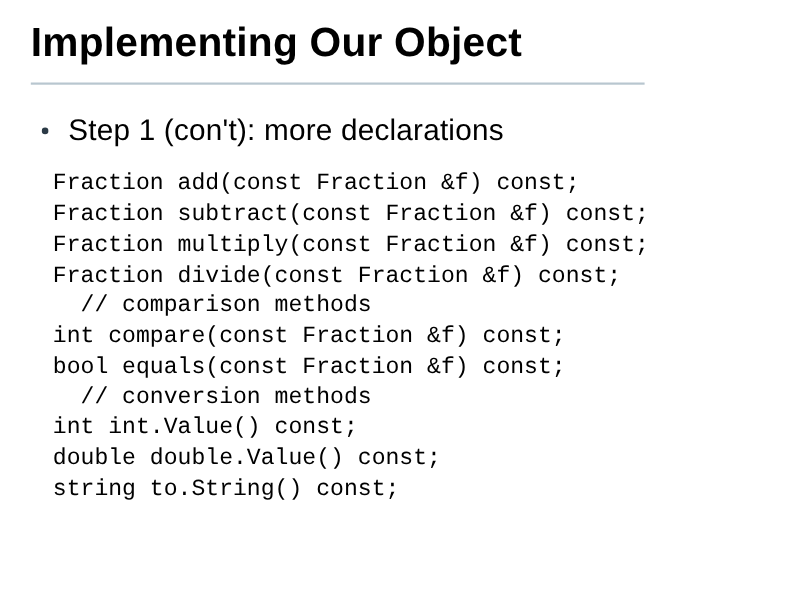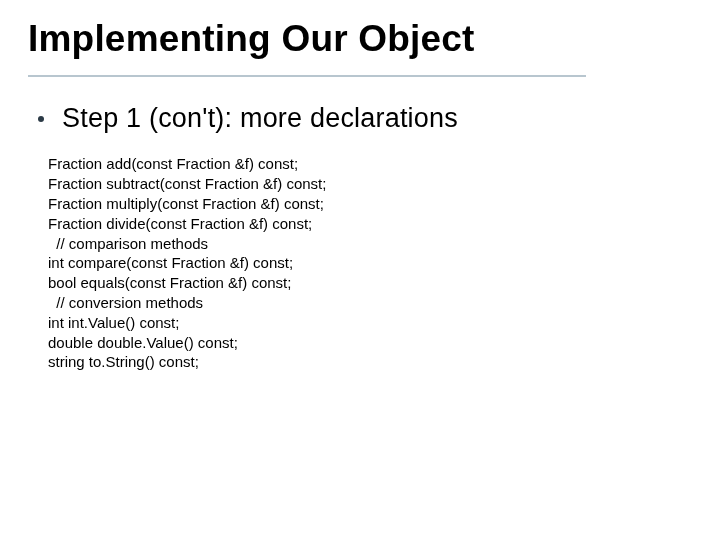--- a/index.html
+++ b/index.html
@@ -40,22 +40,22 @@
     width: 6px; height: 6px; border-radius: 50%;
     background: #2b3a46;
     flex: 0 0 auto;
   }
   .step-text {
     font-size: 27px;
     letter-spacing: .2px;
   }
 
   .code {
-    font-family: Liberation Sans, sans-serif;
-    font-size: 15px;
+    font-family: Liberation Mono, monospace;
+    font-size: 21px;
     line-height: 1.32;
     white-space: pre;
     padding-left: 20px;
   }
 </style>
 </head>
 <body>
 
 <div class="slide">
   <h1 class="title">Implementing Our Object</h1>

